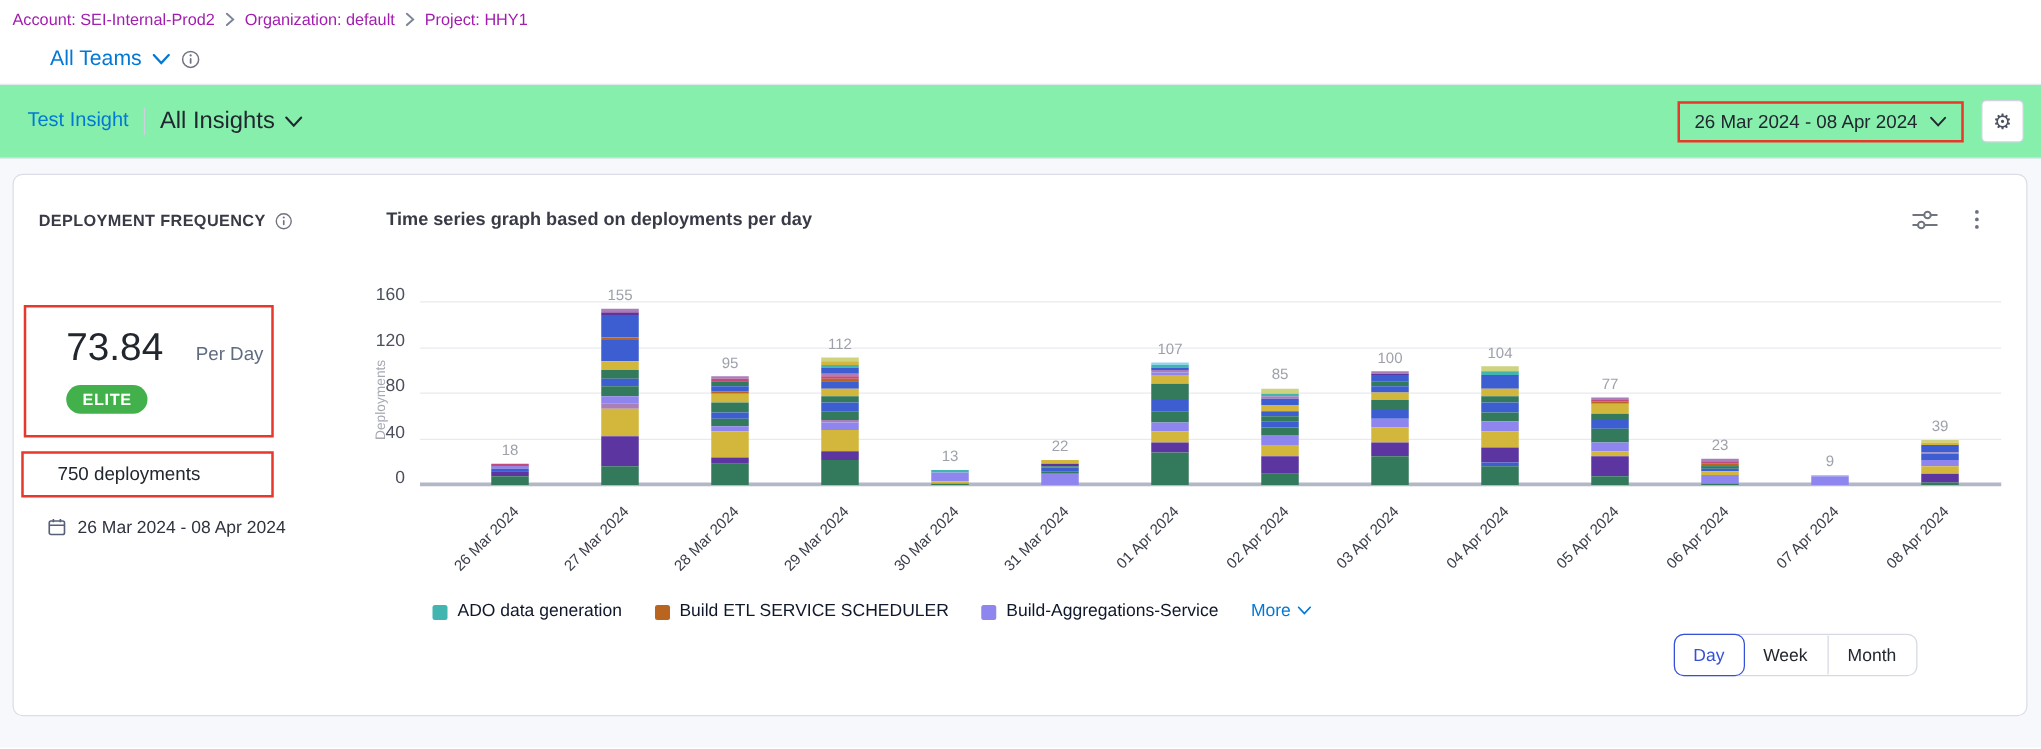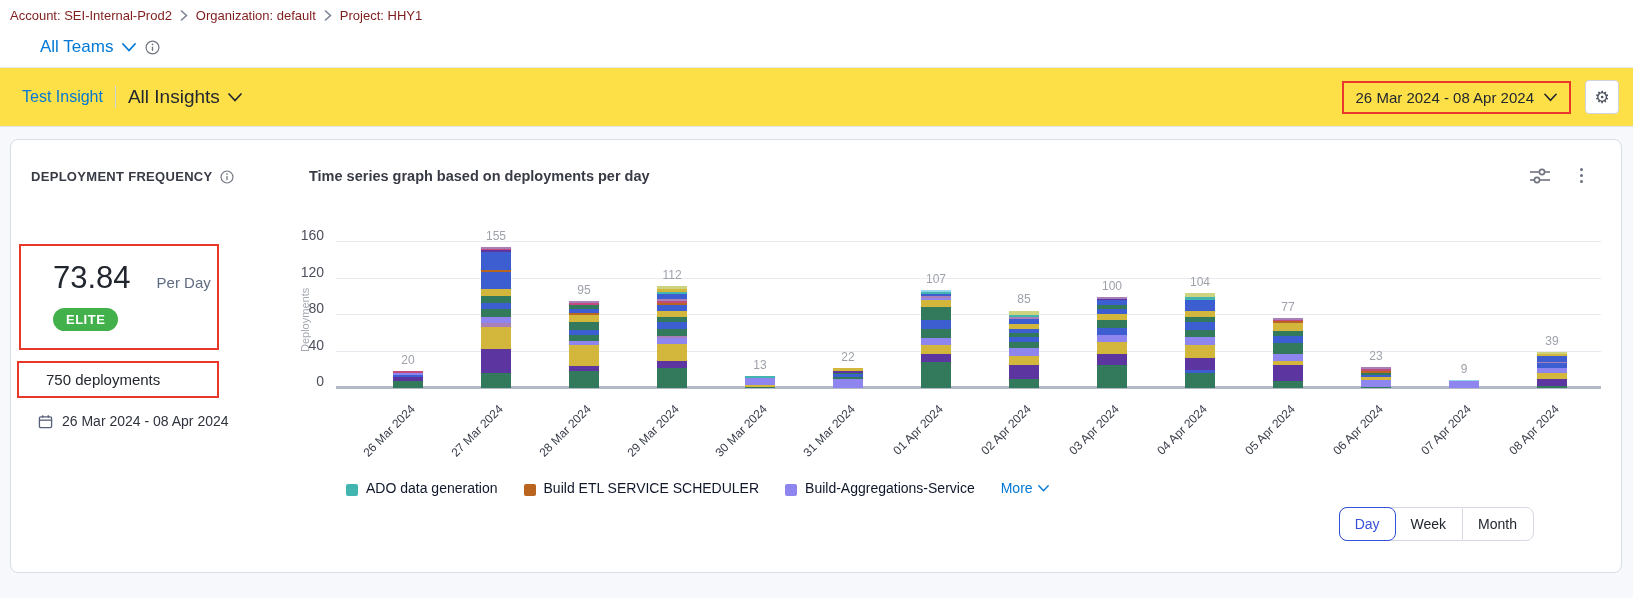--- a/index.html
+++ b/index.html
@@ -1,29 +1,29 @@
 <!DOCTYPE html>
 <html><head>
 <meta charset="utf-8">
 <style>
   * { margin:0; padding:0; box-sizing:border-box; }
   html,body { width:1633px; height:599px; overflow:hidden; }
   body { font-family:"Liberation Sans","DejaVu Sans",sans-serif; background:#ffffff; color:#22272f; }
 
   
   .topbar { background:#fff; padding:8px 0 0 10px; }
-  .breadcrumb { display:flex; align-items:center; gap:8px; font-size:13px; color:#7f1d1d; }
+  .breadcrumb { display:flex; align-items:center; gap:8px; font-size:13px; color:#a21caf; }
   .breadcrumb .crumb { cursor:pointer; }
   .breadcrumb .sep { display:flex; align-items:center; }
   .team-row { display:flex; align-items:center; gap:9px; margin:14px 0 10px 30px; }
   .team-label { color:#0278d5; font-size:17px; font-weight:500; cursor:pointer; }
   .hdr-divider { border:none; border-top:1px solid #e6e8f0; }
 
   
-  .toolbar { background:#fde047; height:59px; display:flex; align-items:center; justify-content:space-between; padding:0 14px 0 22px; border-bottom:1px solid #e1e4ee; }
+  .toolbar { background:#86efac; height:59px; display:flex; align-items:center; justify-content:space-between; padding:0 14px 0 22px; border-bottom:1px solid #e1e4ee; }
   .tb-left { display:flex; align-items:center; gap:12px; }
   .insight-name { color:#0278d5; font-size:16px; font-weight:500; cursor:pointer; }
   .tb-pipe { width:1px; height:22px; background:#ccd1dd; }
   .insight-scope { display:flex; align-items:center; gap:8px; font-size:19px; color:#22272f; cursor:pointer; }
   .tb-right { display:flex; align-items:center; gap:14px; }
   .annot { border:2px solid #e8372b; }
   .date-annot { padding:6px 12px; }
   .date-btn { display:flex; align-items:center; gap:10px; font-size:15px; color:#22272f; background:none; border:none; font-family:inherit; cursor:pointer; }
   .gear-btn { width:34px; height:34px; border:1px solid #cfd3de; border-radius:4px; background:#fff; display:flex; align-items:center; justify-content:center; font-size:17px; color:#4d5260; cursor:pointer; }
 
@@ -200,21 +200,21 @@
             <div class="gridline" style="bottom: 146px;"></div>
             <div class="ytick" style="left: -60px; bottom: 137px;">160</div>
             <div class="bar-col" style="left: 57px;">
               <div class="bar-seg" style="height: 7.3px; background: rgb(51, 122, 92);"></div>
               <div class="bar-seg" style="height: 3.65px; background: rgb(92, 53, 160);"></div>
               <div class="bar-seg" style="height: 1.825px; background: rgb(60, 94, 208);"></div>
               <div class="bar-seg" style="height: 1.825px; background: rgb(142, 133, 238);"></div>
               <div class="bar-seg" style="height: 0.9125px; background: rgb(169, 127, 185);"></div>
               <div class="bar-seg" style="height: 1.825px; background: rgb(194, 74, 125);"></div>
             </div>
-            <div class="bar-val" style="left: 42px; bottom: 21.3375px;">20</div>
+            <div class="bar-val" style="left: 42px; bottom: 21.3375px;">18</div>
             <div class="xlabel" style="left: -38px; top: 160px;">26 Mar 2024</div>
             <div class="bar-col" style="left: 145px;">
               <div class="bar-seg" style="height: 15.5125px; background: rgb(51, 122, 92);"></div>
               <div class="bar-seg" style="height: 23.725px; background: rgb(92, 53, 160);"></div>
               <div class="bar-seg" style="height: 21.9px; background: rgb(211, 182, 60);"></div>
               <div class="bar-seg" style="height: 3.65px; background: rgb(169, 127, 185);"></div>
               <div class="bar-seg" style="height: 6.3875px; background: rgb(142, 133, 238);"></div>
               <div class="bar-seg" style="height: 8.2125px; background: rgb(51, 122, 92);"></div>
               <div class="bar-seg" style="height: 5.475px; background: rgb(60, 94, 208);"></div>
               <div class="bar-seg" style="height: 7.3px; background: rgb(51, 122, 92);"></div>

